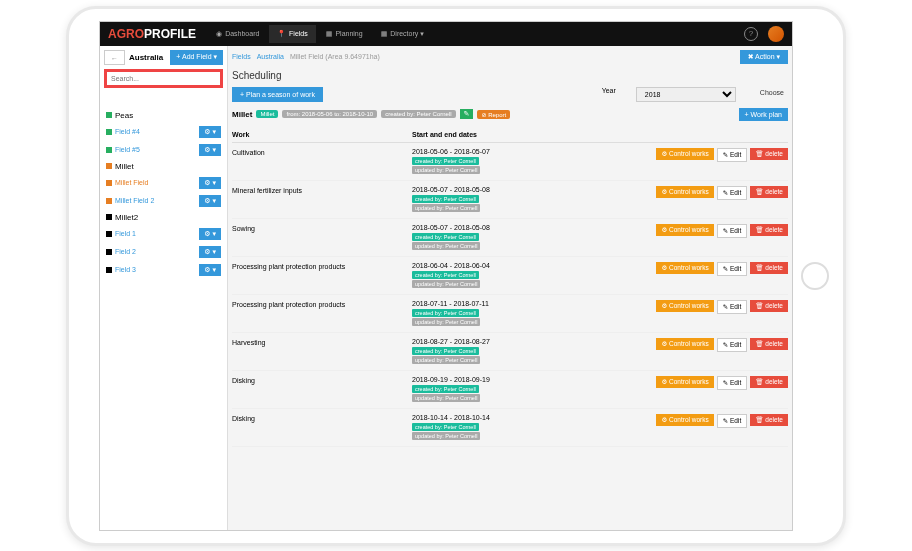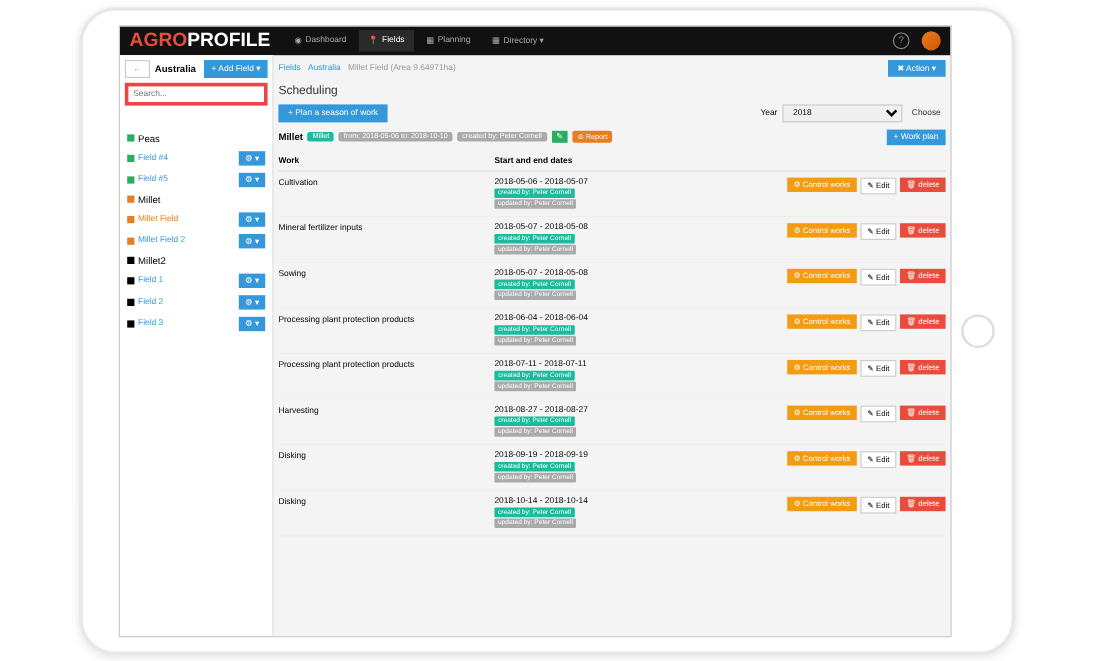--- a/index.html
+++ b/index.html
@@ -1,21 +1,21 @@
 <!DOCTYPE html>
 <html><head>
 <meta charset="utf-8">
 <style>
 *{margin:0;padding:0;box-sizing:border-box;font-family:Arial,Helvetica,sans-serif}
 body{background:#fff;display:flex;justify-content:center;align-items:center;min-height:551px}
 .tablet{width:780px;height:540px;background:#fff;border:3px solid #e8e8e8;border-radius:30px;padding:12px 50px 12px 30px;position:relative;box-shadow:0 2px 8px rgba(0,0,0,0.1)}
 .home-btn{position:absolute;right:14px;top:50%;transform:translateY(-50%);width:28px;height:28px;border:2px solid #ddd;border-radius:50%}
 .screen{width:100%;height:100%;background:#f4f4f4;border:1px solid #ccc;overflow:hidden;font-size:7px}
 .topbar{background:#111;height:24px;display:flex;align-items:center;padding:0 8px;color:#fff}
-.logo{font-weight:bold;font-size:16px}
+.logo{font-weight:bold;font-size:12px}
 .logo .a{color:#e74c3c}
 .logo .p{color:#fff}
 .nav{display:flex;margin-left:12px;gap:2px}
 .nav-item{padding:5px 8px;color:#aaa;cursor:pointer;display:flex;align-items:center;gap:3px}
 .nav-item.active{background:#2a2a2a;color:#fff}
 .nav-item .ico{font-size:7px}
 .top-right{margin-left:auto;display:flex;align-items:center;gap:10px}
 .help{width:14px;height:14px;border:1px solid #888;border-radius:50%;display:flex;align-items:center;justify-content:center;color:#888;font-size:8px}
 .avatar{width:16px;height:16px;background:linear-gradient(135deg,#e67e22,#d35400);border-radius:50%}
 .content{display:flex;height:calc(100% - 24px)}
@@ -33,21 +33,21 @@
 .field-row{display:flex;align-items:center;padding:3px 2px;gap:3px}
 .field-row .name{flex:1;font-size:7px;color:#3498db}
 .field-row.active .name{color:#e67e22}
 .gear{background:#3498db;color:#fff;padding:2px 5px;font-size:7px}
 .main{flex:1;padding:4px;overflow:auto}
 .bc{display:flex;align-items:center;gap:6px;margin-bottom:6px}
 .bc-item{color:#3498db;font-size:7px}
 .bc-item.muted{color:#999}
 .action-btn{background:#3498db;color:#fff;padding:3px 8px;font-size:7px;margin-left:auto}
 .sched-title{font-size:10px;margin-bottom:6px;color:#333}
-.row1{display:flex;align-items:center;gap:4px;margin-bottom:6px}
+.row1{display:flex;gap:20px;margin-bottom:6px}
 .plan-btn{background:#3498db;color:#fff;padding:4px 8px;font-size:7px}
 .year-lbl{margin-left:auto;font-size:7px}
 .year-sel{border:1px solid #ccc;padding:2px 20px 2px 4px;font-size:7px;width:100px}
 .choose{font-size:7px;color:#333;padding:2px 4px}
 .row2{display:flex;align-items:center;gap:4px;margin-bottom:6px}
 .millet-lbl{font-size:8px;font-weight:bold}
 .badge{padding:1px 4px;font-size:6px;color:#fff;border-radius:2px}
 .badge.teal{background:#1abc9c}
 .badge.gray{background:#aaa}
 .badge.orange{background:#e67e22}

